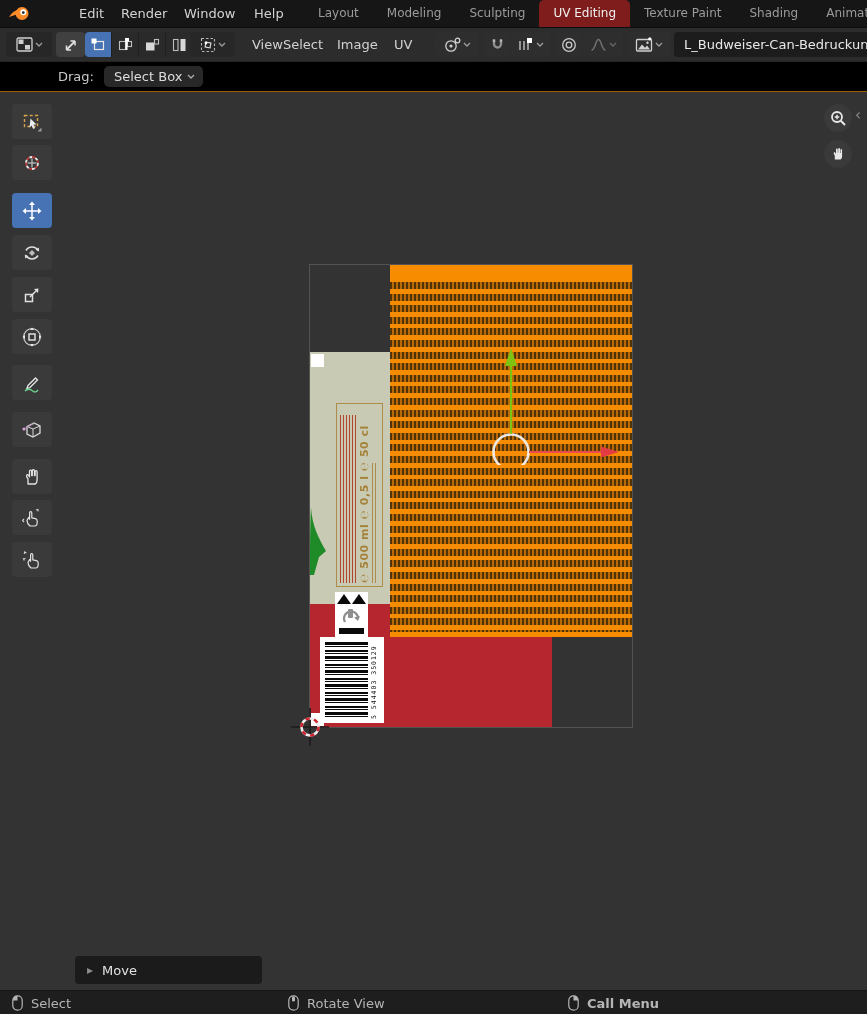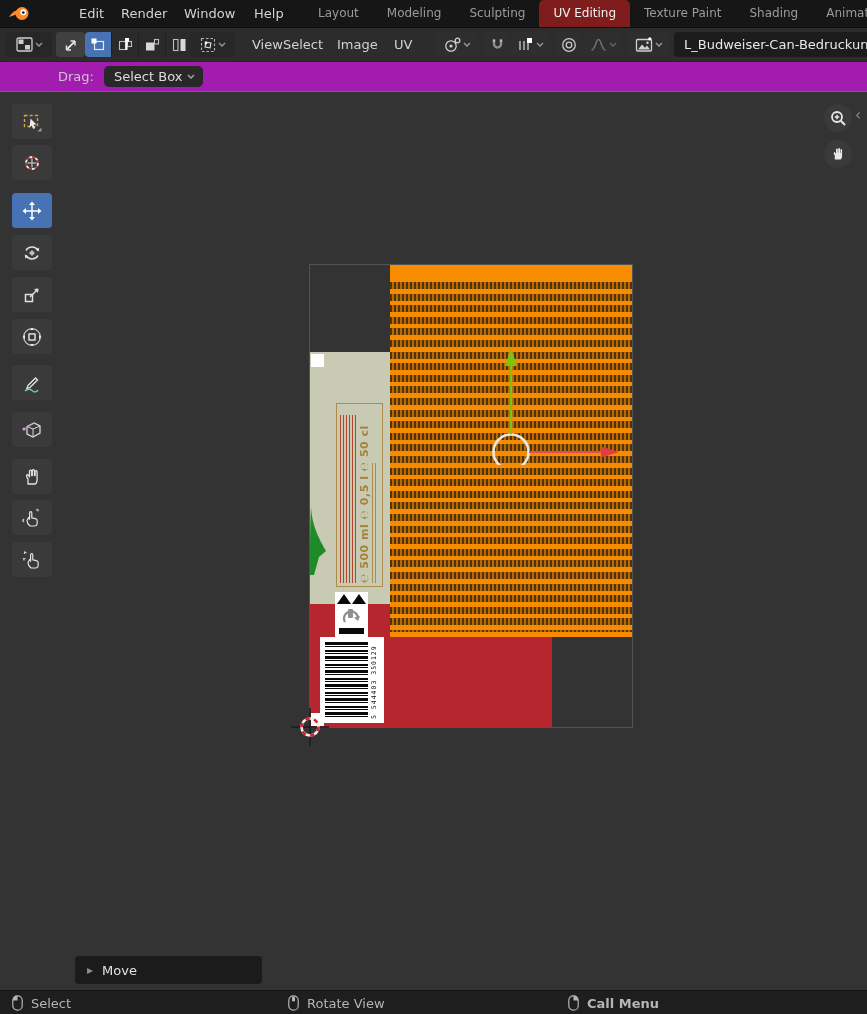--- a/index.html
+++ b/index.html
@@ -20,21 +20,21 @@
   .hdr{left:0;top:28px;width:867px;height:33px;background:#2c2c2c;border-bottom:1px solid #242424;}
   .hbtn{position:absolute;top:4px;height:25px;background:#272727;border-radius:4px;display:flex;align-items:center;justify-content:center;gap:2px;}
   .hmenu{position:absolute;top:0;height:33px;line-height:33px;font-size:13px;color:#d2d2d2;}
   .modes{position:absolute;left:85px;top:4px;height:25px;display:flex;gap:1px;background:#1f1f1f;border-radius:4px;overflow:hidden;}
   .mode{width:26px;height:25px;background:#2a2a2a;display:flex;align-items:center;justify-content:center;}
   .mode.on{background:#4772b3;}
   .field{position:absolute;left:660px;top:4px;width:230px;height:25px;background:#1c1c1c;border-radius:4px;
          font-size:13px;color:#e8e8e8;line-height:25px;padding-left:10px;white-space:nowrap;overflow:hidden;}
 
   
-  .tset{left:0;top:62px;width:867px;height:29px;background:#a21caf;border-bottom:7px solid #a16207;}
+  .tset{left:0;top:62px;width:867px;height:29px;background:#000000;border-bottom:7px solid #a16207;}
   .tset-label{position:absolute;left:58px;top:0;line-height:29px;font-size:13px;color:#c8c8c8;}
   .drop{position:absolute;left:104px;top:4px;height:21px;background:#282828;border-radius:5px;
         display:flex;align-items:center;gap:5px;padding:0 8px 0 10px;font-size:13px;color:#dddddd;}
 
   
   .canvas{left:0;top:92px;width:867px;height:898px;background:#333333;overflow:hidden;}
 
   
   .tool{position:absolute;left:12px;width:40px;height:35px;background:#3a3a3a;border-radius:4px;
         display:flex;align-items:center;justify-content:center;}

